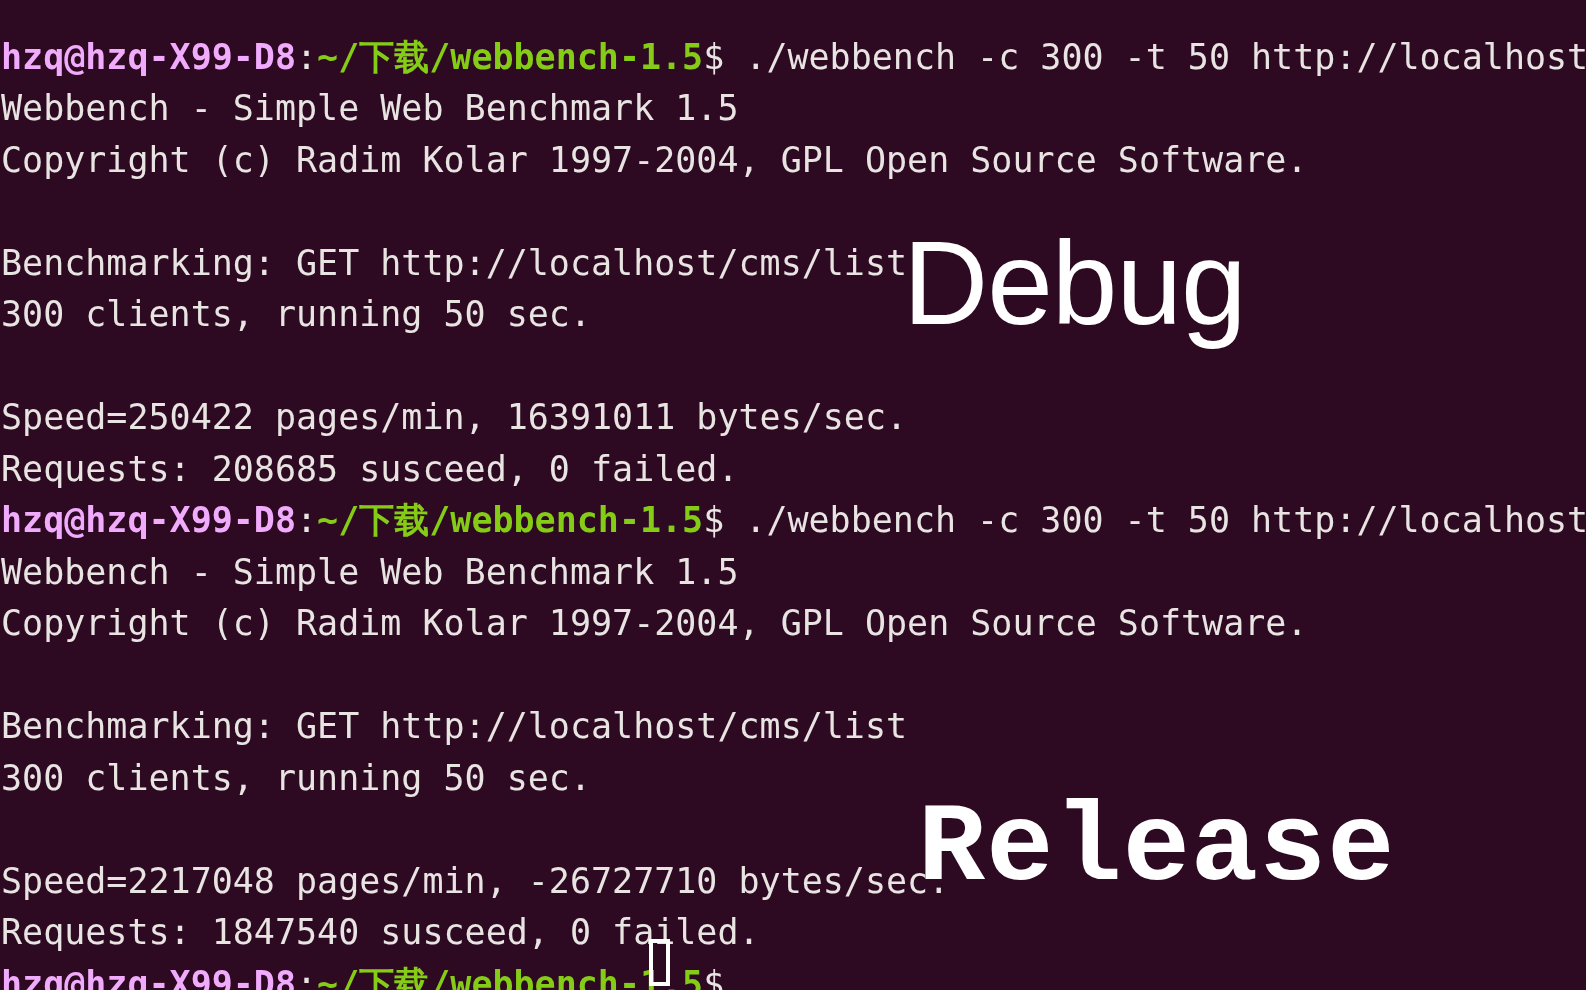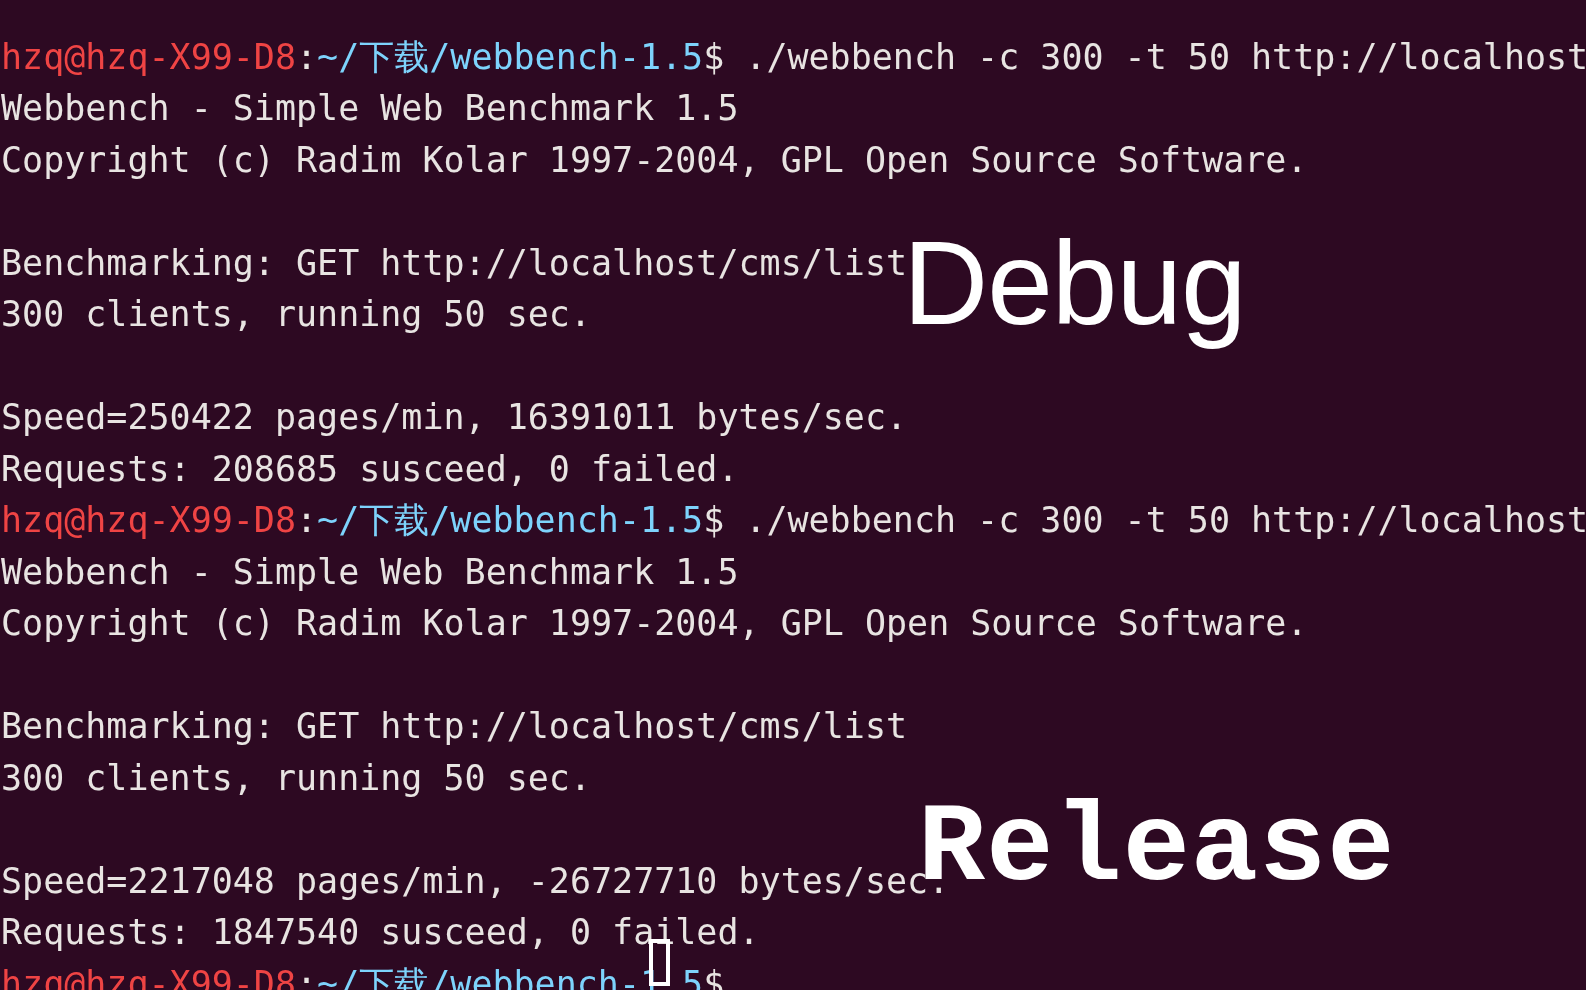--- a/index.html
+++ b/index.html
@@ -26,23 +26,23 @@
     top: -20px;
     width: 100%;
     white-space: pre;
   }
   .tline {
     height: 51.5px;
     white-space: pre;
     padding-left: 1px;
     font-variant-ligatures: none;
   }
-  .seg-green  { color: #ef4444; font-weight: normal; }
+  .seg-green  { color: #f0abfc; font-weight: bold; }
   .seg-white  { color: #e8e4e2; }
-  .seg-blue   { color: #7dd3fc; font-weight: normal; }
+  .seg-blue   { color: #84cc16; font-weight: bold; }
   .seg-plain  { color: #e8e4e2; }
 
   .overlay-label {
     position: absolute;
     color: #ffffff;
     white-space: pre;
   }
   #label-debug {
     left: 903px;
     top: 224px;

